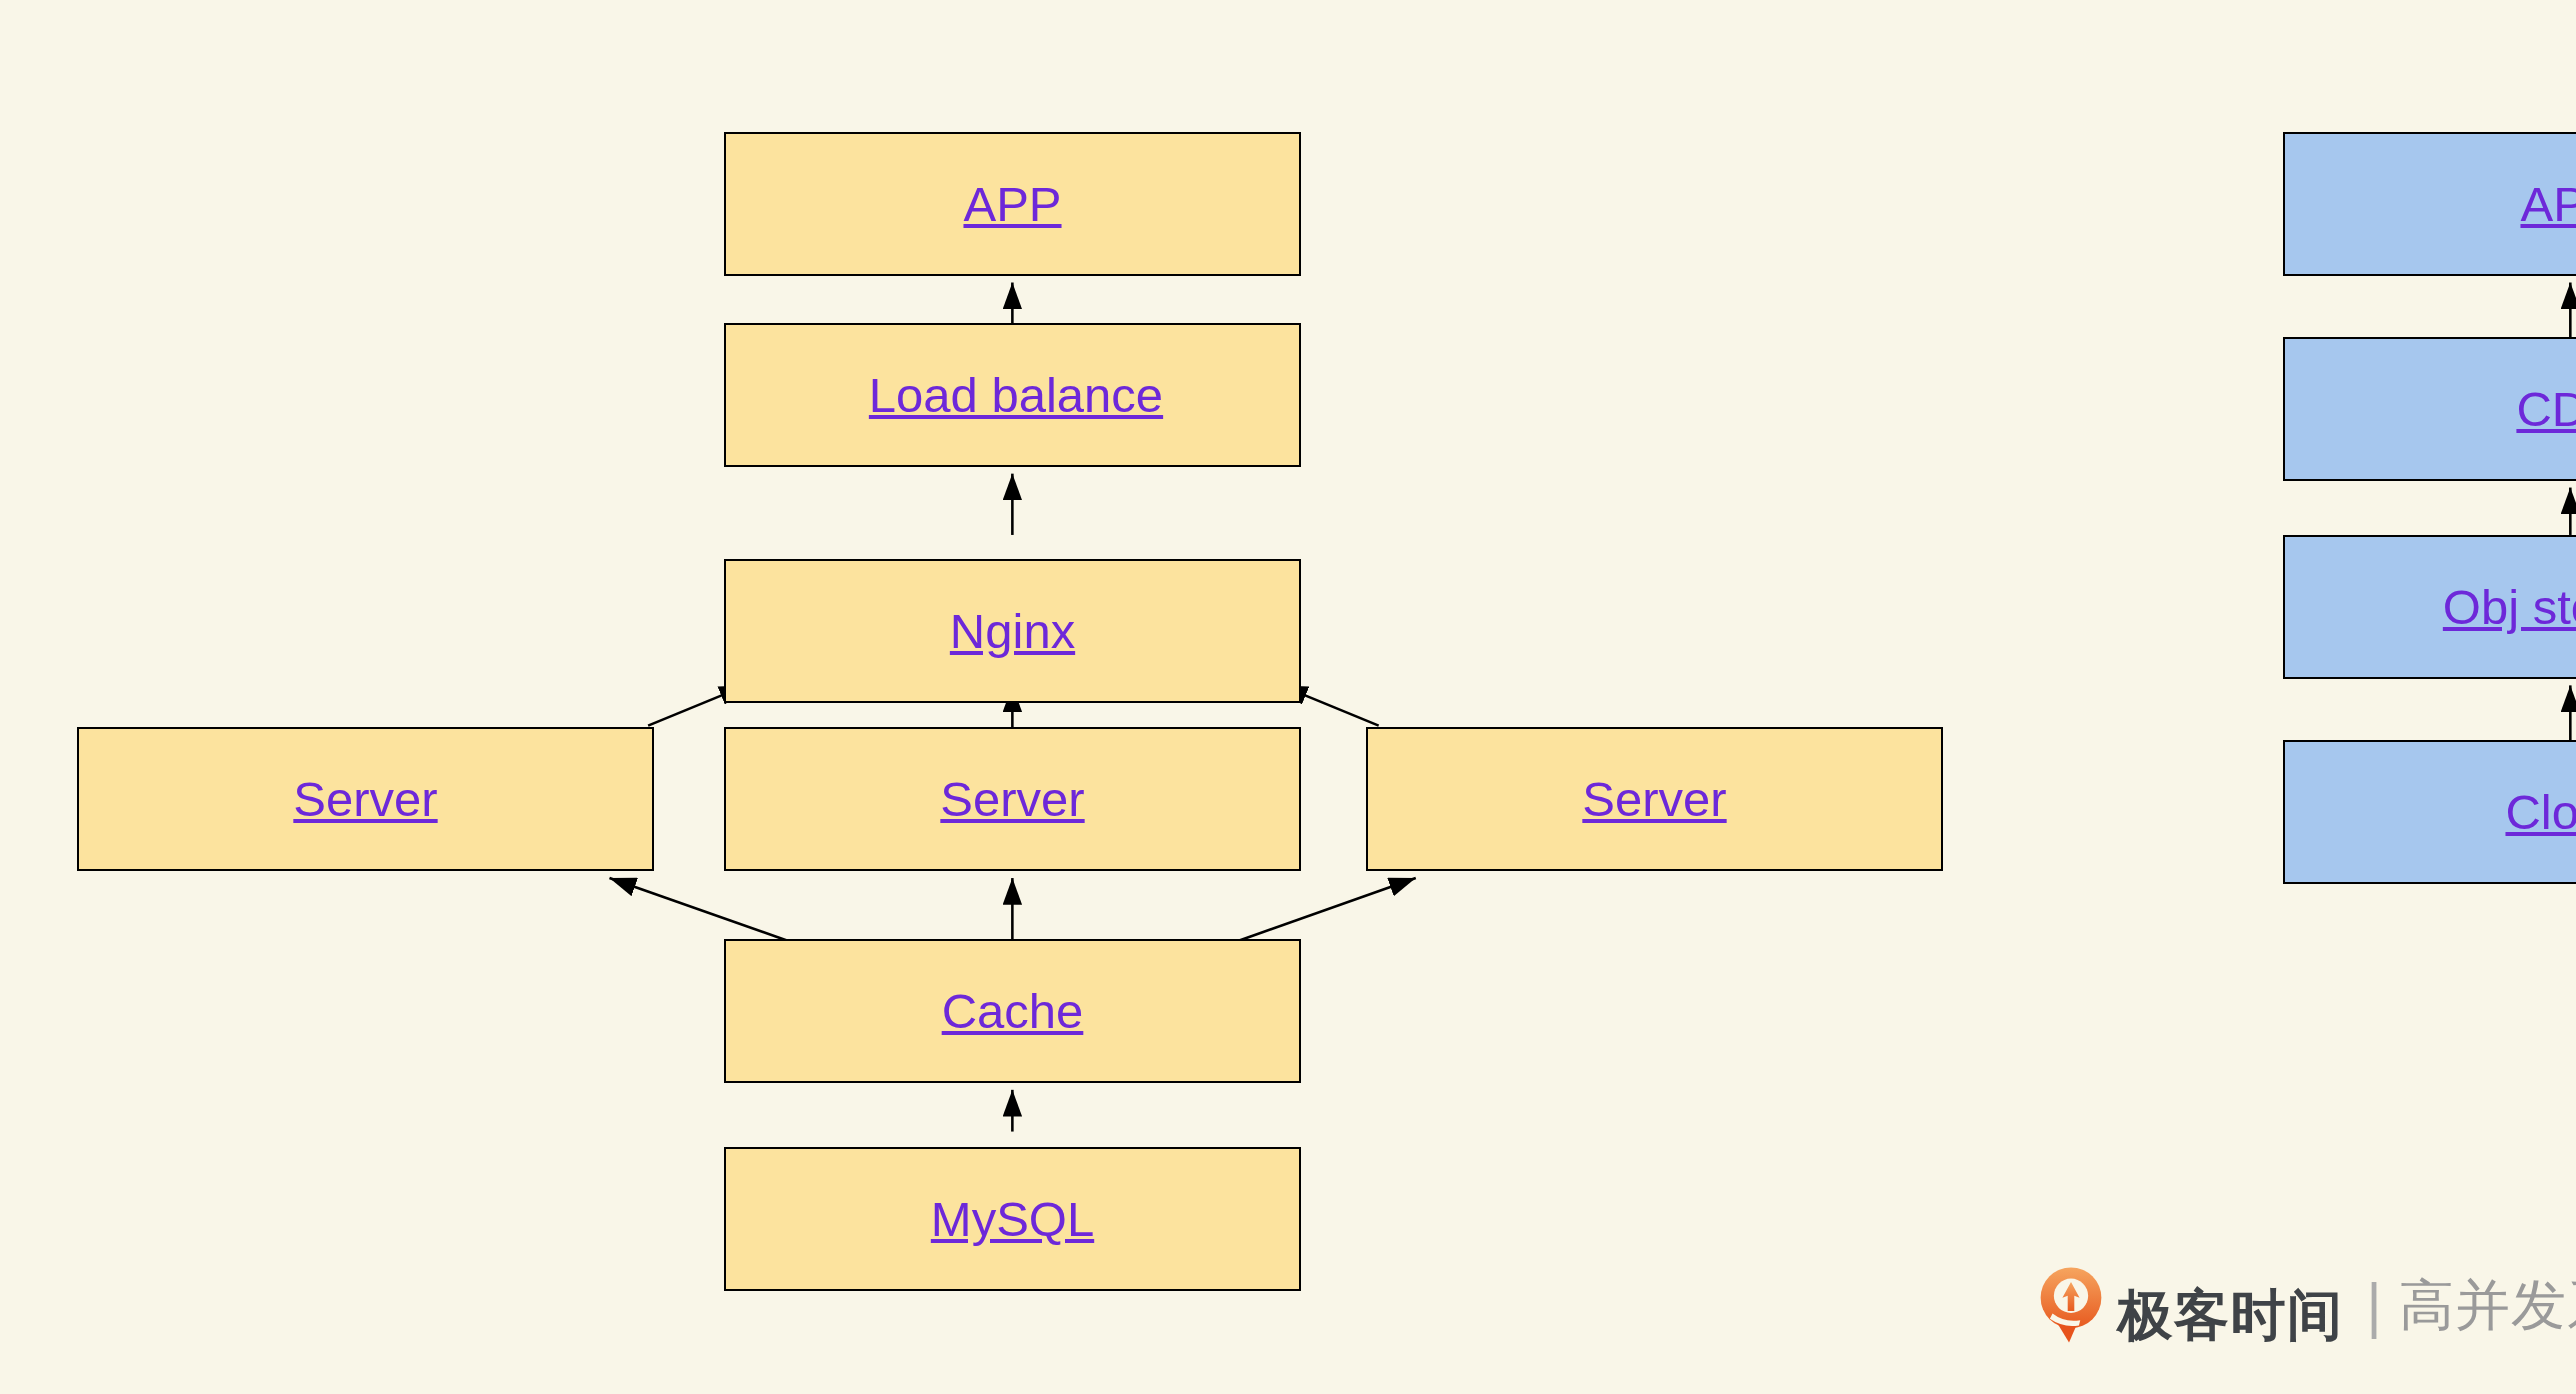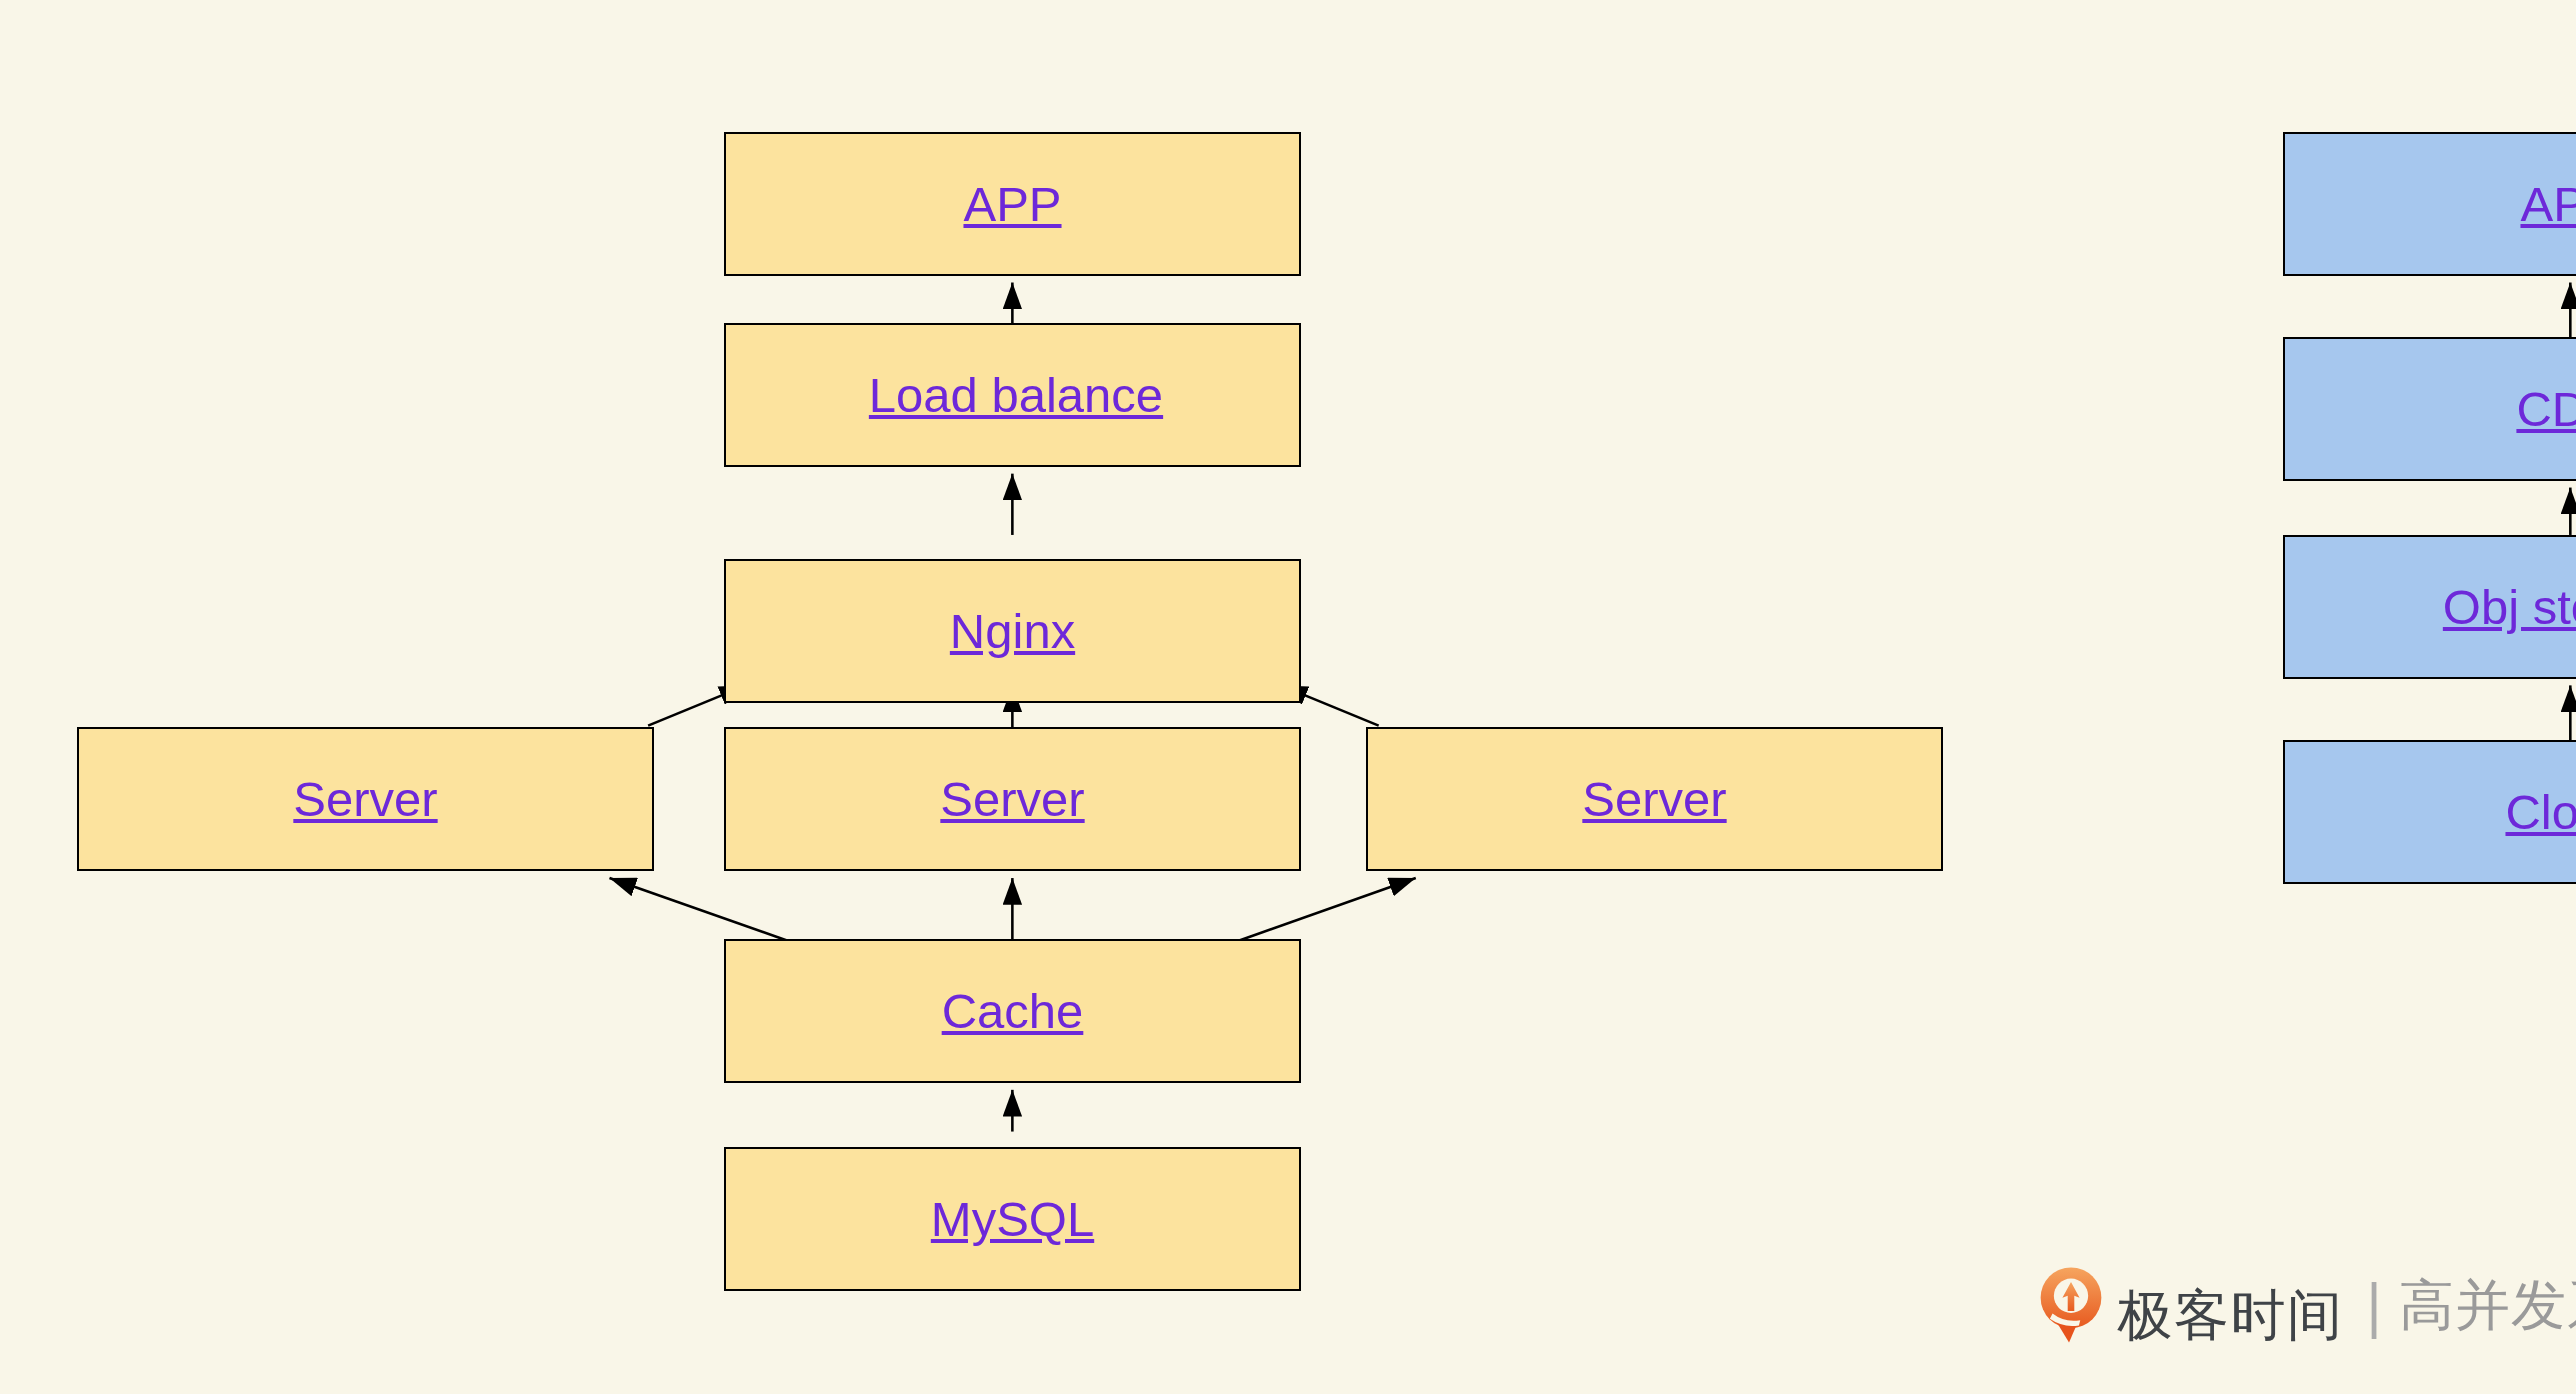--- a/index.html
+++ b/index.html
@@ -40,21 +40,21 @@
   .pos-r-cloud{left:2283px;top:740px;}
 
   
   .watermark{
     position:absolute;left:2038px;top:1266px;
     display:flex;align-items:center;
   }
   .watermark .logo-icon{width:66px;height:78px;flex:0 0 auto;}
   .watermark .brand{
     margin-left:13.4px;
-    font-size:55px;font-weight:400;letter-spacing:1.5px;
+    font-size:55px;font-weight:700;letter-spacing:1.5px;
     color:var(--brand-text,#3F4347);line-height:1;margin-top:20px;
   }
   .watermark .sep{
     margin:0 17.5px 0 23px;
     font-size:58px;font-weight:400;
     color:var(--separator,#ABABAB);line-height:1;
     transform:scaleY(1.05);
   }
   .watermark .caption{
     font-size:55px;font-weight:400;letter-spacing:1px;

